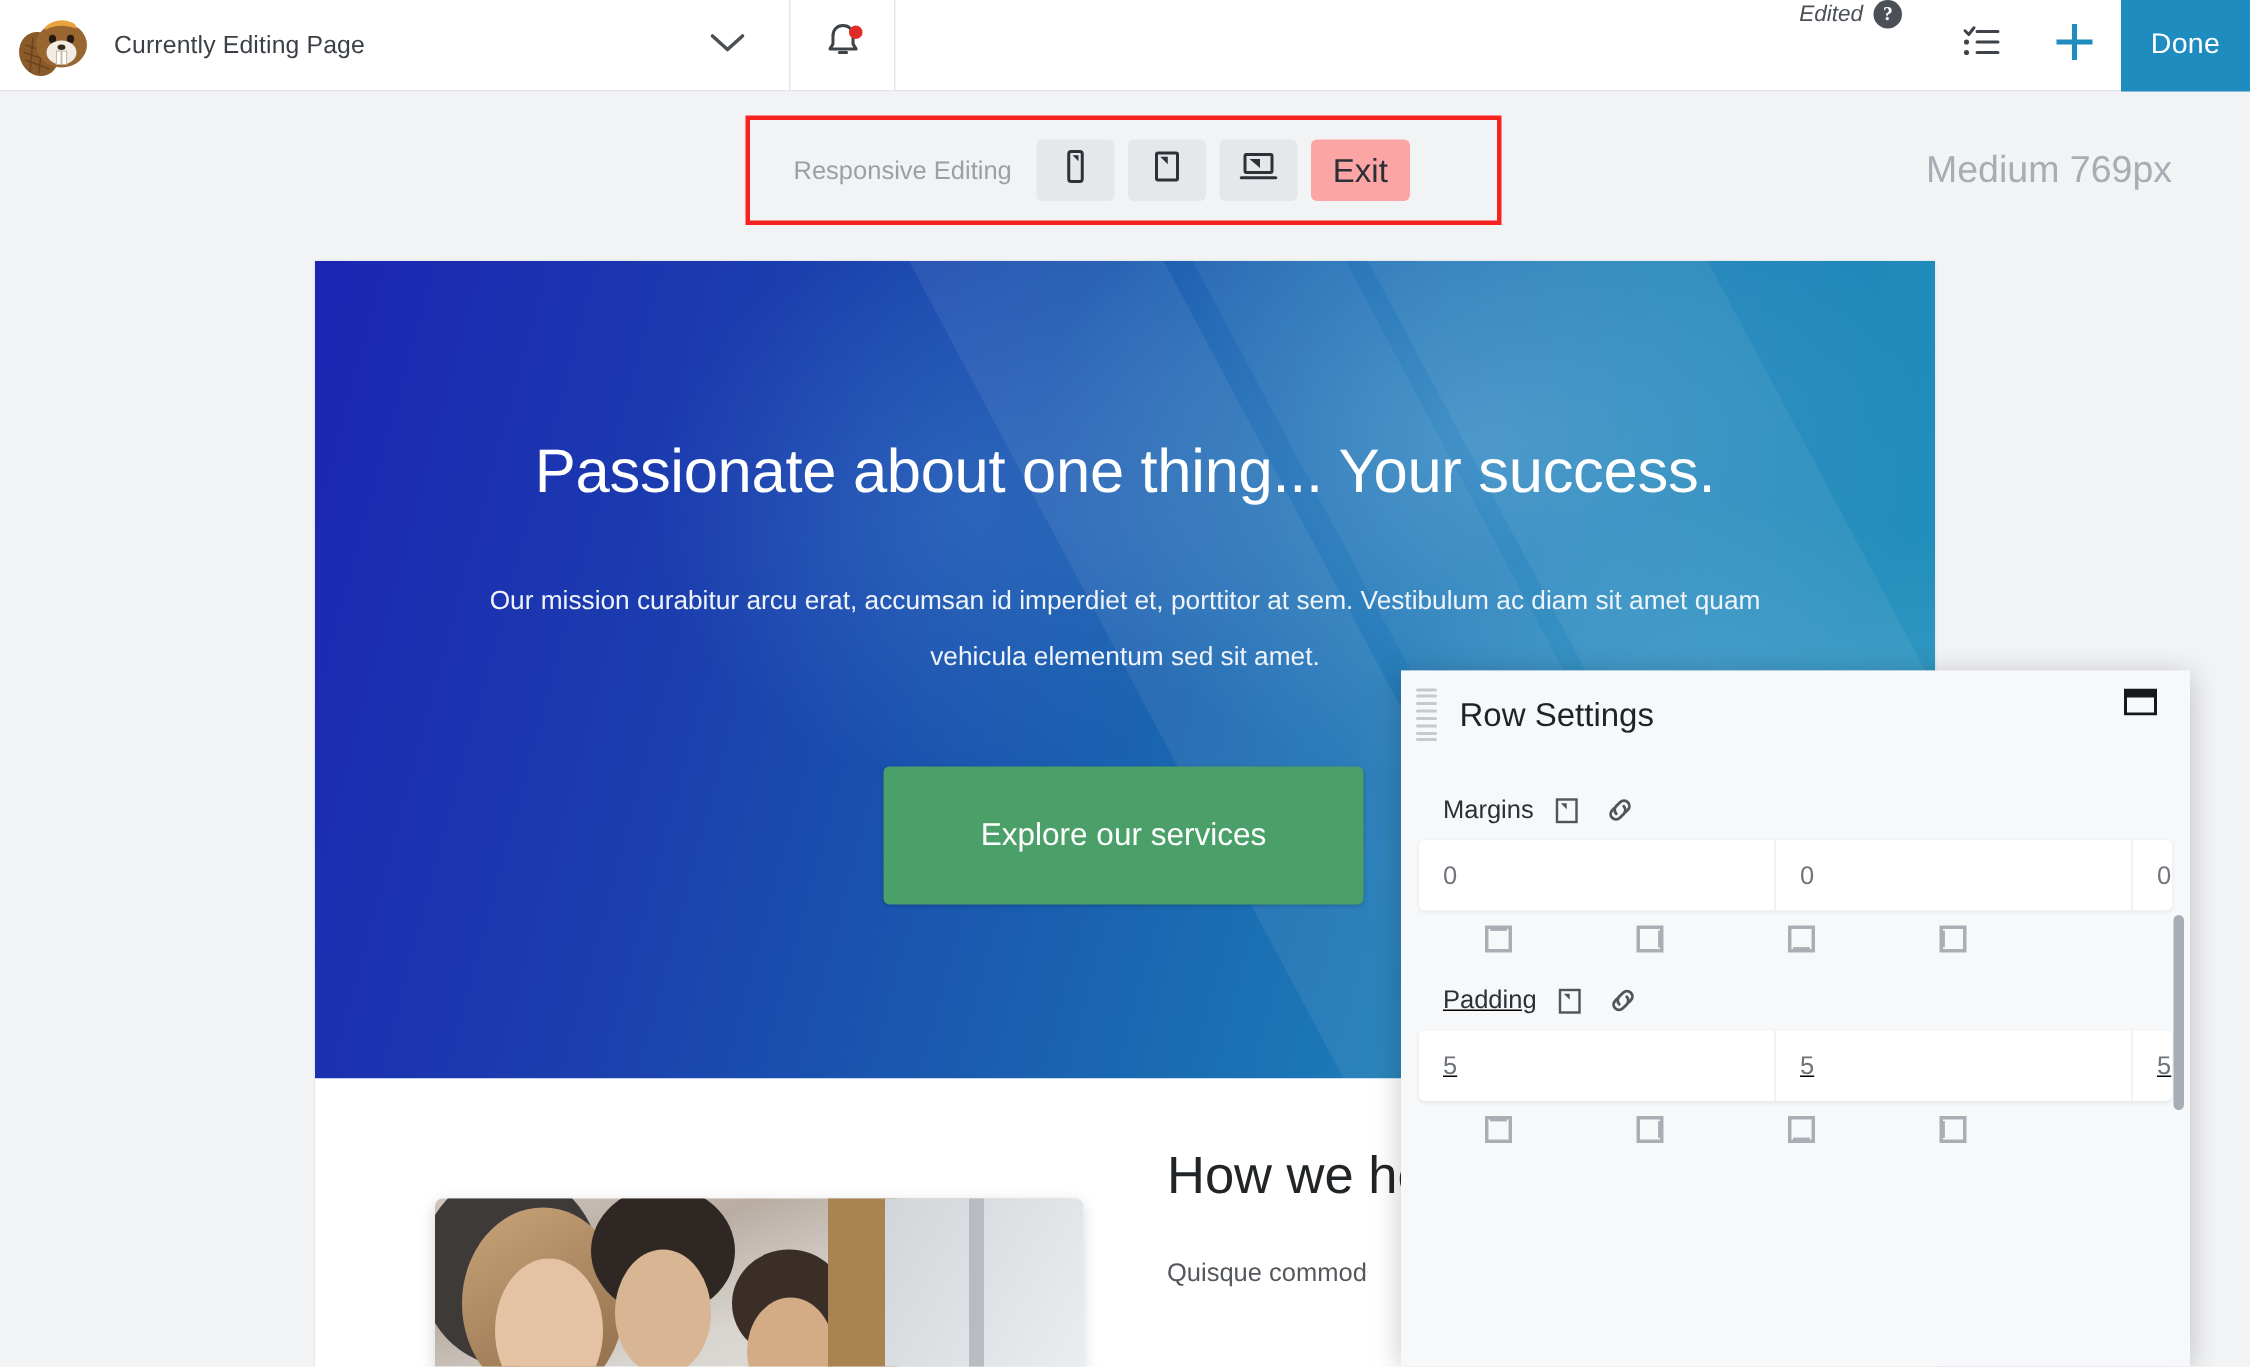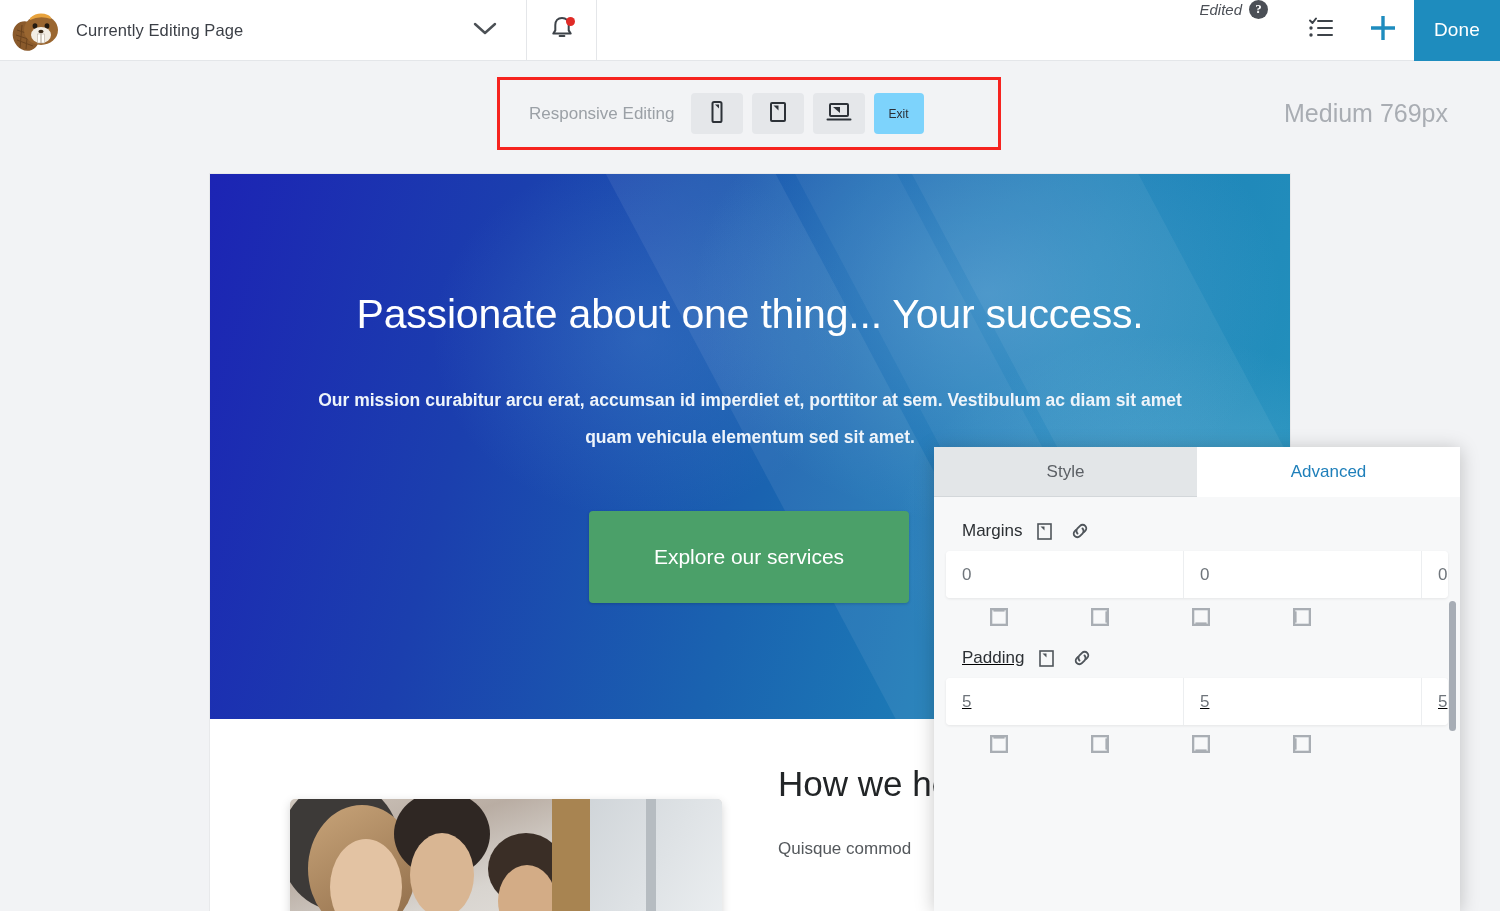--- a/index.html
+++ b/index.html
@@ -70,23 +70,23 @@
   }
   .resp-label {
     font-size: 17px; color: #9ba0a6; margin-left: 29px; margin-right: 16px;
     white-space: nowrap;
   }
   .resp-btn {
     width: 52px; height: 41px; background: #e5e7ea; border-radius: 4px;
     margin-right: 9px; display: flex; align-items: center; justify-content: center;
   }
   .resp-exit {
-    height: 41px; background: #7dd3fc; border-radius: 4px; padding: 0 15px;
+    height: 41px; background: #fca5a5; border-radius: 4px; padding: 0 15px;
     display: flex; align-items: center; justify-content: center;
-    font-size: 12px; color: #2b2f36;
+    font-size: 22px; color: #2b2f36;
   }
   .breakpoint-label {
     position: absolute; right: 52px; top: 99px; font-size: 25px; color: #a9adb3;
     z-index: 28; white-space: nowrap;
   }
 
   
   .canvas {
     position: absolute; left: 210px; top: 174px; width: 1080px;
     height: 753px; background: #fff; overflow: hidden; z-index: 5;
@@ -104,21 +104,21 @@
   .hero-streak {
     position: absolute; background: rgba(255,255,255,0.07);
     transform: rotate(-28deg); pointer-events: none;
   }
   .hero-h1 {
     position: absolute; left: 0; right: 0; top: 117px; text-align: center;
     color: #ffffff; font-size: 41px; font-weight: 400; letter-spacing: -.2px;
   }
   .hero-p {
     position: absolute; left: 105px; right: 105px; top: 208px; text-align: center;
-    color: #eef4fa; font-size: 17.5px; line-height: 37px; font-weight: bold;
+    color: #eef4fa; font-size: 17.5px; line-height: 37px;
   }
   .hero-cta {
     position: absolute; left: 379px; top: 337px; width: 320px; height: 92px;
     background: #4ba069; border-radius: 4px; color: #fff; font-size: 21px;
     display: flex; align-items: center; justify-content: center;
     box-shadow: 0 1px 3px rgba(0,0,0,0.18);
   }
   .below {
     position: relative; width: 1080px; background: #fff; height: 208px;
   }
@@ -337,25 +337,40 @@
         <div class="ph" style="left:262px;top:-28px;width:46px;height:190px;border-radius:0;background:#a88451;"></div>
         <div class="ph" style="left:300px;top:-20px;width:140px;height:170px;border-radius:0;background:linear-gradient(120deg,#cfd4d8,#eef1f3);"></div>
         <div class="ph" style="left:356px;top:-20px;width:10px;height:170px;border-radius:0;background:#b6bcc1;"></div>
       </div>
       <div class="below-h2">How we he</div>
       <div class="below-p">Quisque commod</div>
     </div>
   </div>
 
   <div class="panel">
-
-    <div class="tabs">
-      <div class="tab">Style</div>
-      <div class="tab active">Advanced</div>
-    </div>
+    <div class="panel-header">
+      <div class="drag-handle">
+        <i></i>
+          <i></i>
+          <i></i>
+          <i></i>
+          <i></i>
+          <i></i>
+          <i></i>
+          <i></i>
+      </div>
+      <div class="panel-title">Row Settings</div>
+      <div class="panel-winicon">
+        <svg width="22" height="18" viewBox="0 0 22 18">
+          <rect x="1" y="1" width="20" height="16" fill="none" stroke="#15181c" stroke-width="2"></rect>
+          <rect x="1" y="1" width="20" height="5" fill="#15181c"></rect>
+        </svg>
+      </div>
+    </div>
+
 
     <div class="panel-body">
 
       <div class="field-group">
         <div class="field-label-row">
           <span class="field-label">Margins</span>
           <span class="resp-mini">
             <svg width="17" height="19" viewBox="0 0 17 19">
               <rect x="2" y="2" width="13" height="15" fill="none" stroke="#4f555b" stroke-width="1.6"></rect>
               <path d="M4.5 4.5 h4 v4 z" fill="#4f555b"></path>

